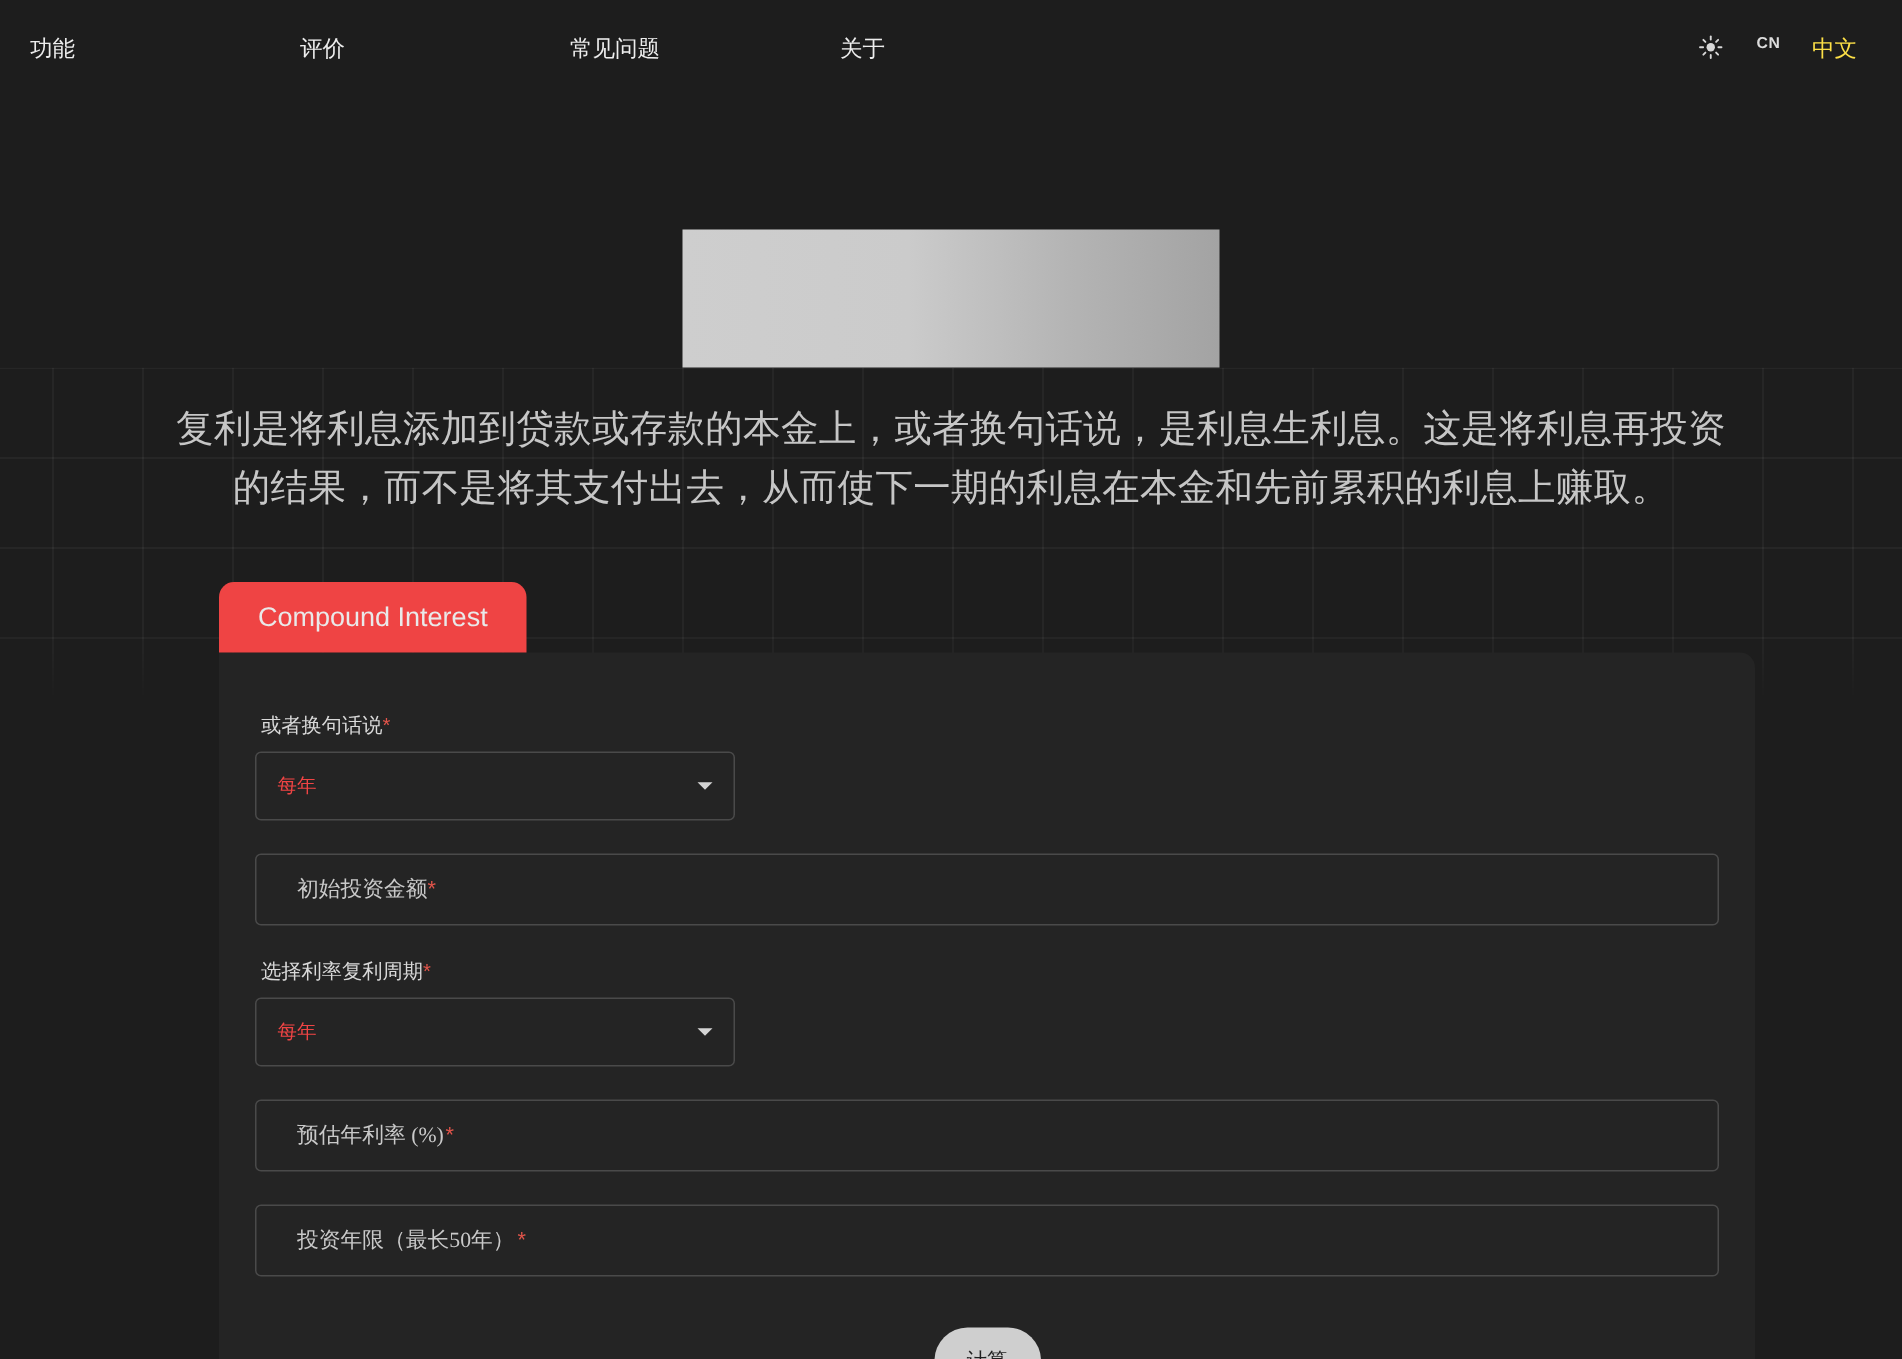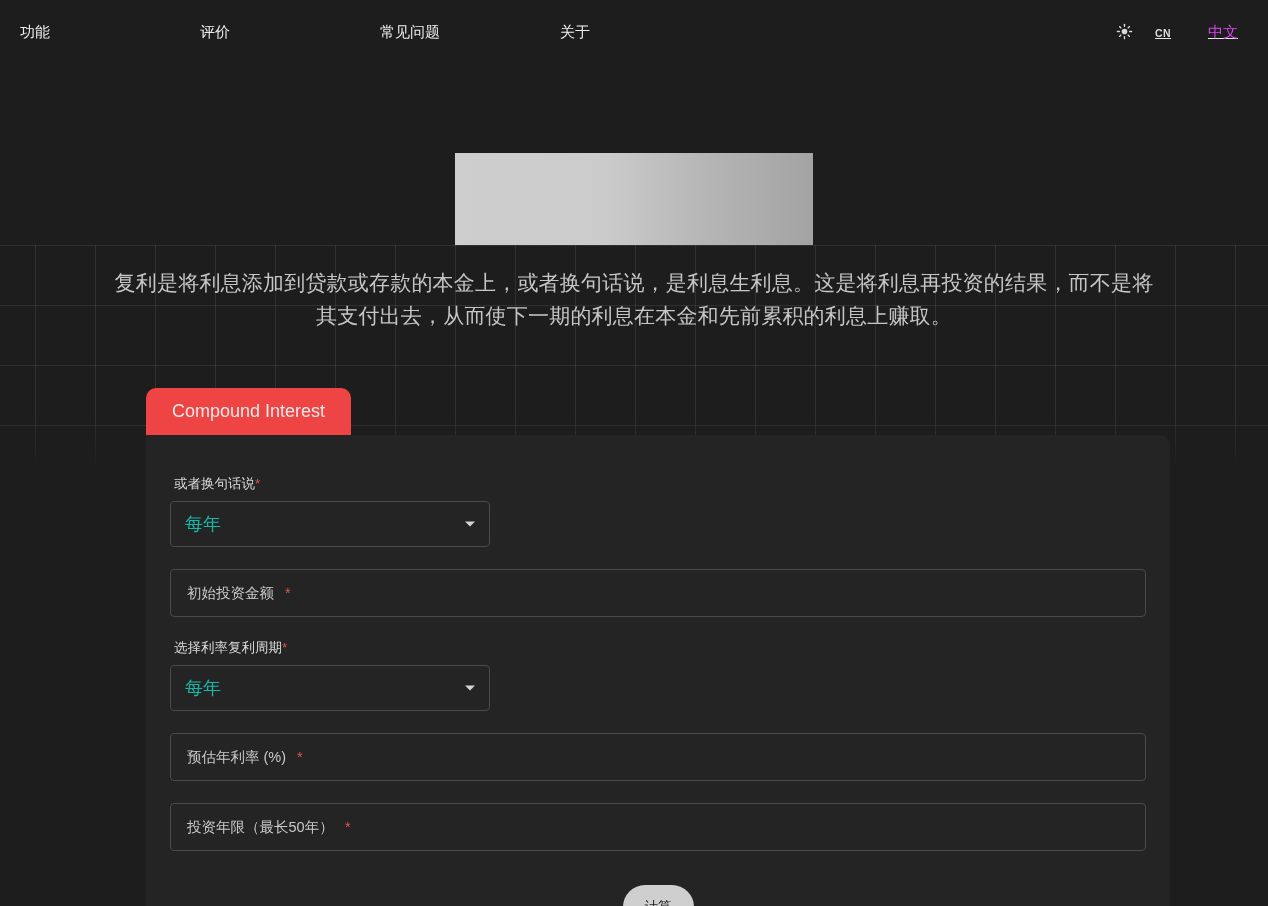--- a/index.html
+++ b/index.html
@@ -92,55 +92,53 @@
   #theme-toggle {
     width: 34px; height: 34px;
     border-radius: 50%;
     display: flex; align-items: center; justify-content: center;
     background: transparent;
     border: none;
     cursor: pointer;
   }
   #lang-switch {
     display: flex;
-    align-items: center;
-    gap: 5px;
+    align-items: flex-start;
+    gap: 21px;
     cursor: pointer;
     padding: 4px 2px;
-    text-decoration: underline;
   }
   .lang-code {
     font-size: 10.5px;
     font-weight: bold;
     color: #dcdcdc;
     letter-spacing: 0.4px;
   }
   .lang-label {
     font-size: 15px;
-    color: #d946ef;
-    margin-left: 32px;
+    color: #fde047;
   }
 
   
   #hero {
     position: absolute;
     left: 0; top: 65px;
     width: 1268px;
     z-index: 2;
   }
   #hero-banner {
     width: 358px; height: 92px;
     margin: 88px auto 0 auto;
     background: linear-gradient(to right, #cecece 0%, #cbcbcb 42%, #b4b4b4 72%, #a3a3a3 100%);
   }
   #hero-desc {
     width: 1048px;
     margin: 22px auto 0 auto;
     text-align: center;
-    font-size: 21px;
+    font-size: 25px;
     line-height: 1.55;
     color: #c6c6c6;
     letter-spacing: 0.2px;
   }
 
   
   #calculator {
     position: absolute;
     left: 146px; top: 388px;
     width: 1024px;
@@ -182,40 +180,40 @@
     width: 320px; height: 46px;
     border: 1px solid #4a4a4a;
     border-radius: 4px;
     background: #242424;
     display: flex;
     align-items: center;
     padding: 0 14px;
     cursor: pointer;
   }
   .select-value {
-    font-size: 18px;
-    color: #14b8a6;
+    font-size: 13px;
+    color: #ef4444;
   }
   .chevron {
     position: absolute;
     right: 14px; top: 50%;
     transform: translateY(-50%);
     width: 0; height: 0;
     border-left: 5px solid transparent;
     border-right: 5px solid transparent;
     border-top: 5px solid #d4d4d4;
   }
 
   .text-input {
     width: 100%; height: 48px;
     background: #242424;
     border: 1px solid #4a4a4a;
     border-radius: 4px;
-    padding: 0 16px;
-    font-family: Liberation Sans, sans-serif;
+    padding: 0 27px;
+    font-family: Liberation Serif, serif;
     font-size: 14.5px;
     color: #d946ef;
     outline: none;
   }
   .text-input::placeholder { color: #c9c9c9; opacity: 1; }
 
   .input-wrap { position: relative; }
   .input-wrap .ph-star {
     position: absolute;
     top: 50%; transform: translateY(-50%);

